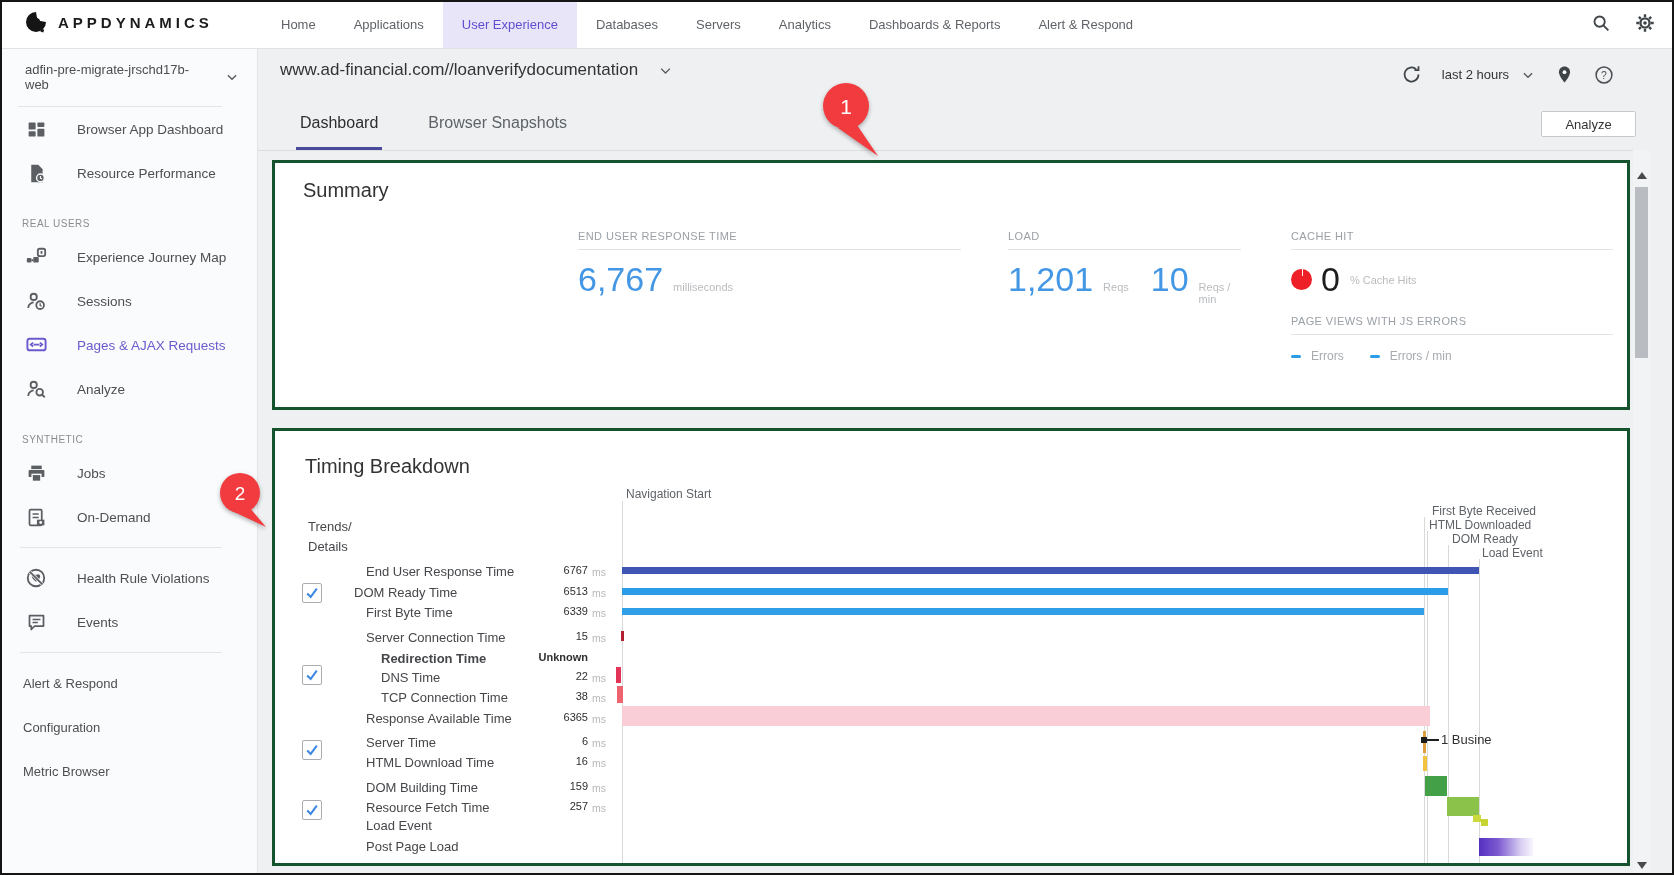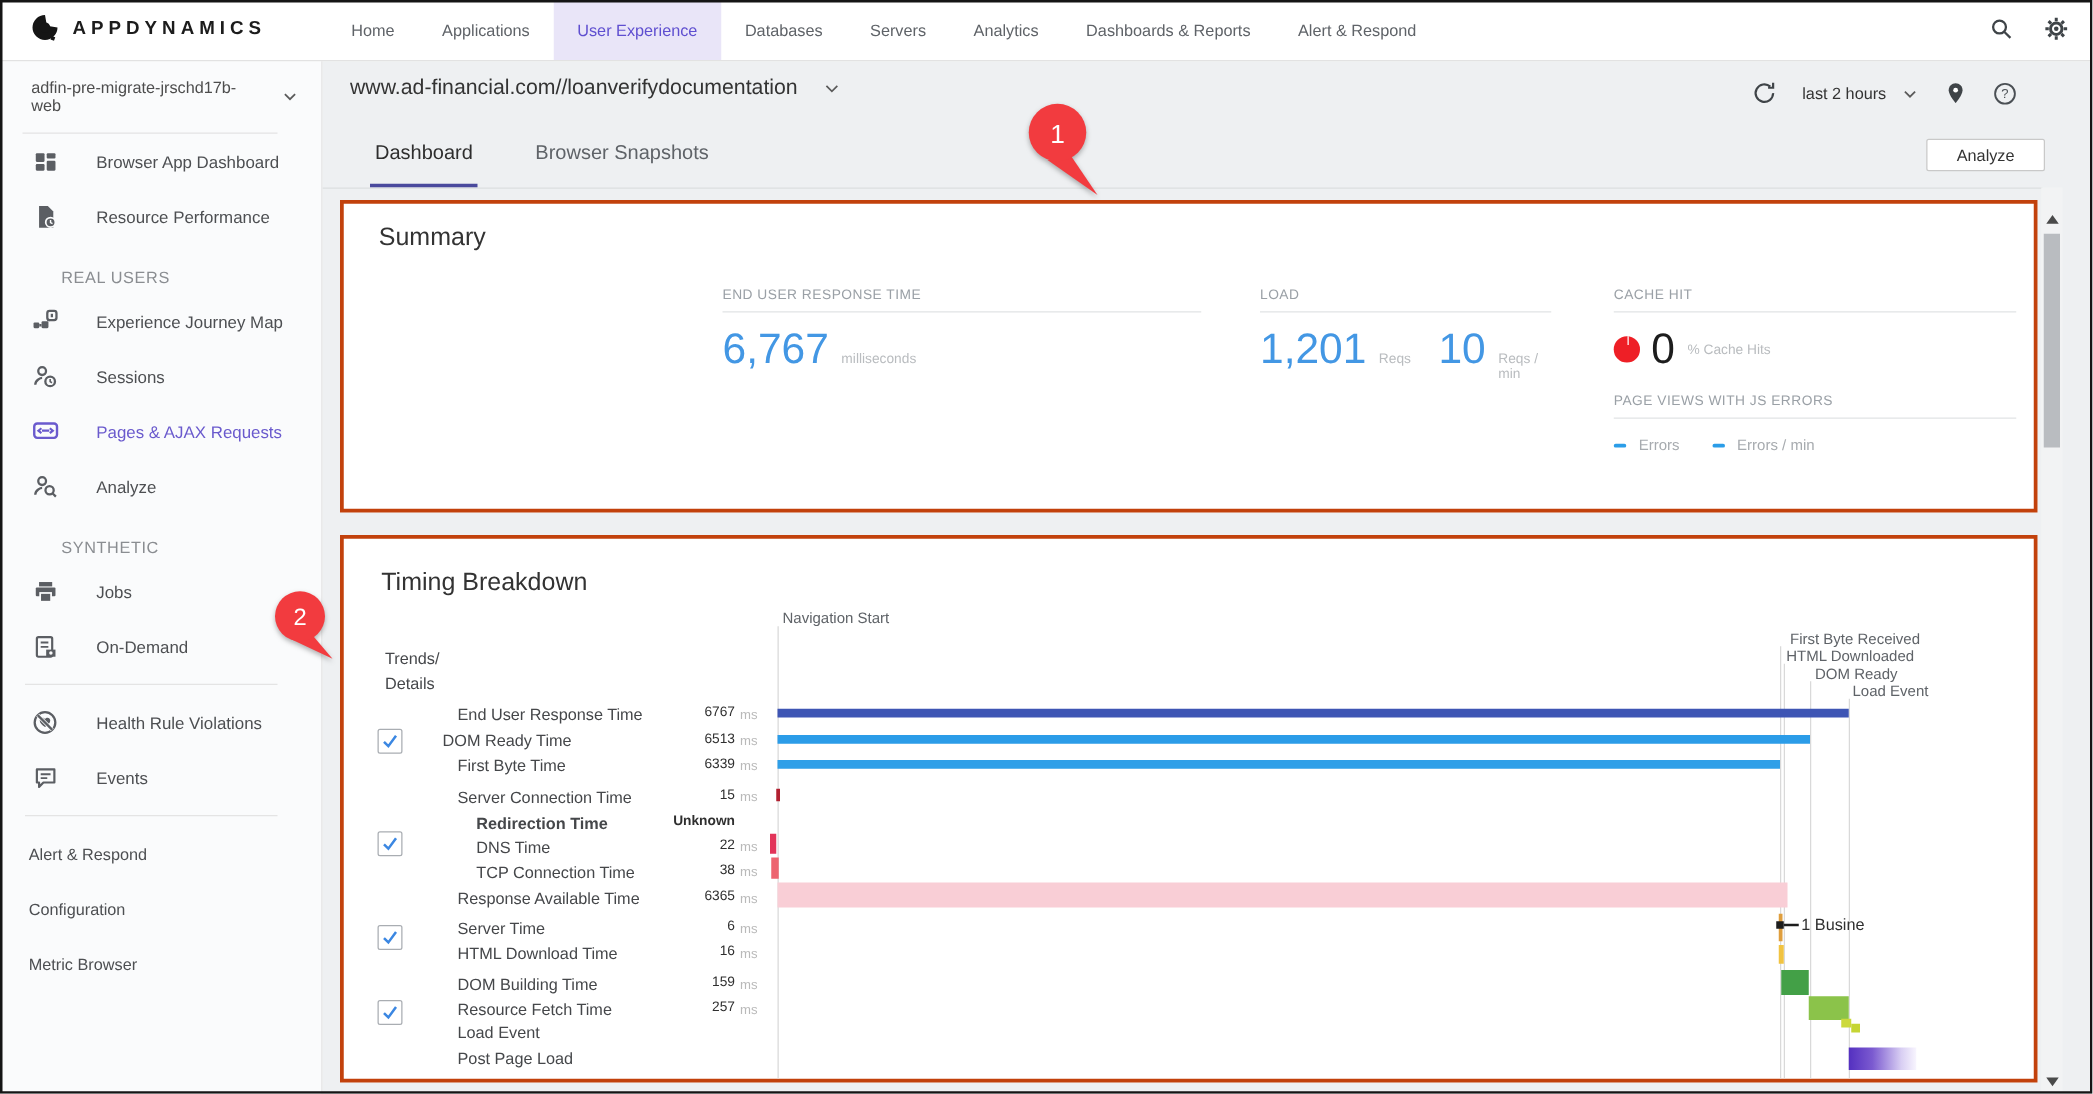--- a/index.html
+++ b/index.html
@@ -24,42 +24,42 @@
            border-right:1px solid #e3e3e3;z-index:4;}
   .app-selector{height:58px;display:flex;align-items:center;padding:0 18px 0 25px;gap:14px;
                 font-size:13px;color:#4d4d4d;cursor:pointer;}
   .app-selector .sel-label{flex:1;}
   .sb-divider-top{margin:0 35px 0 18px;border-bottom:1px solid #e4e4e4;}
   .sb-item{height:44px;display:flex;align-items:center;padding-left:24px;cursor:pointer;
            font-size:13.5px;color:#4d4f52;}
   .sb-item .sb-icon{width:24px;display:flex;justify-content:center;}
   .sb-item .sb-label{margin-left:29px;}
   .sb-item.active{color:#6a5acd;}
-  .sb-header{height:34px;display:flex;align-items:flex-end;padding:0 0 6px 22px;font-size:13px;
-             letter-spacing:.5px;color:#8a8d91;margin-left:27px;}
+  .sb-header{height:34px;display:flex;align-items:flex-end;padding:0 0 6px 22px;font-size:10px;
+             letter-spacing:.5px;color:#8a8d91;}
   .sb-line{margin:8px 35px 8px 20px;border-bottom:1px solid #e4e4e4;}
   .sb-link{height:44px;display:flex;align-items:center;padding-left:23px;font-size:13px;
            color:#4d4f52;cursor:pointer;}
 
   
   .main-head{position:absolute;left:257px;top:48px;right:0;height:102px;}
   .page-title-row{position:absolute;left:23px;top:12px;display:flex;align-items:center;gap:20px;cursor:pointer;}
   .page-title{font-size:17px;color:#333;}
   .head-right{position:absolute;right:60px;top:16px;display:flex;align-items:center;gap:20px;}
   .time-range{font-size:13px;color:#333;display:flex;align-items:center;gap:12px;cursor:pointer;}
   .tabs{position:absolute;left:39px;top:60px;display:flex;gap:42px;height:42px;}
   .tab{font-size:16px;color:#5f6368;padding:6px 4px 0 4px;cursor:pointer;}
   .tab.active{color:#2e2e2e;border-bottom:3px solid #4a4a9d;}
   .tabs-divider{position:absolute;left:257px;top:150px;width:1377px;border-bottom:1px solid #dcdee0;}
   .analyze-btn{position:absolute;right:38px;top:63px;width:95px;height:26px;background:#fff;
                border:1px solid #c9c9c9;border-radius:2px;font-size:13px;color:#333;
                display:flex;align-items:center;justify-content:center;cursor:pointer;}
 
   
-  .panel{position:absolute;background:#fff;border:3px solid #c2410c;box-sizing:border-box;}
+  .panel{position:absolute;background:#fff;border:3px solid #14532d;box-sizing:border-box;}
   .panel-summary{left:272px;top:160px;width:1358px;height:250px;}
   .panel-timing{left:272px;top:428px;width:1358px;height:438px;overflow:hidden;}
   .panel-title{position:absolute;left:28px;top:16px;font-size:20px;color:#333;}
 
   
   .m-label{font-size:11px;color:#9aa0a6;letter-spacing:.4px;}
   .m-divider{border-bottom:1px solid #e1e3e5;margin-top:7px;}
   .m-row{display:flex;align-items:baseline;margin-top:10px;}
   .m-big{font-size:34px;color:#4397e4;}
   .m-big.dark{color:#1d1d1d;}

